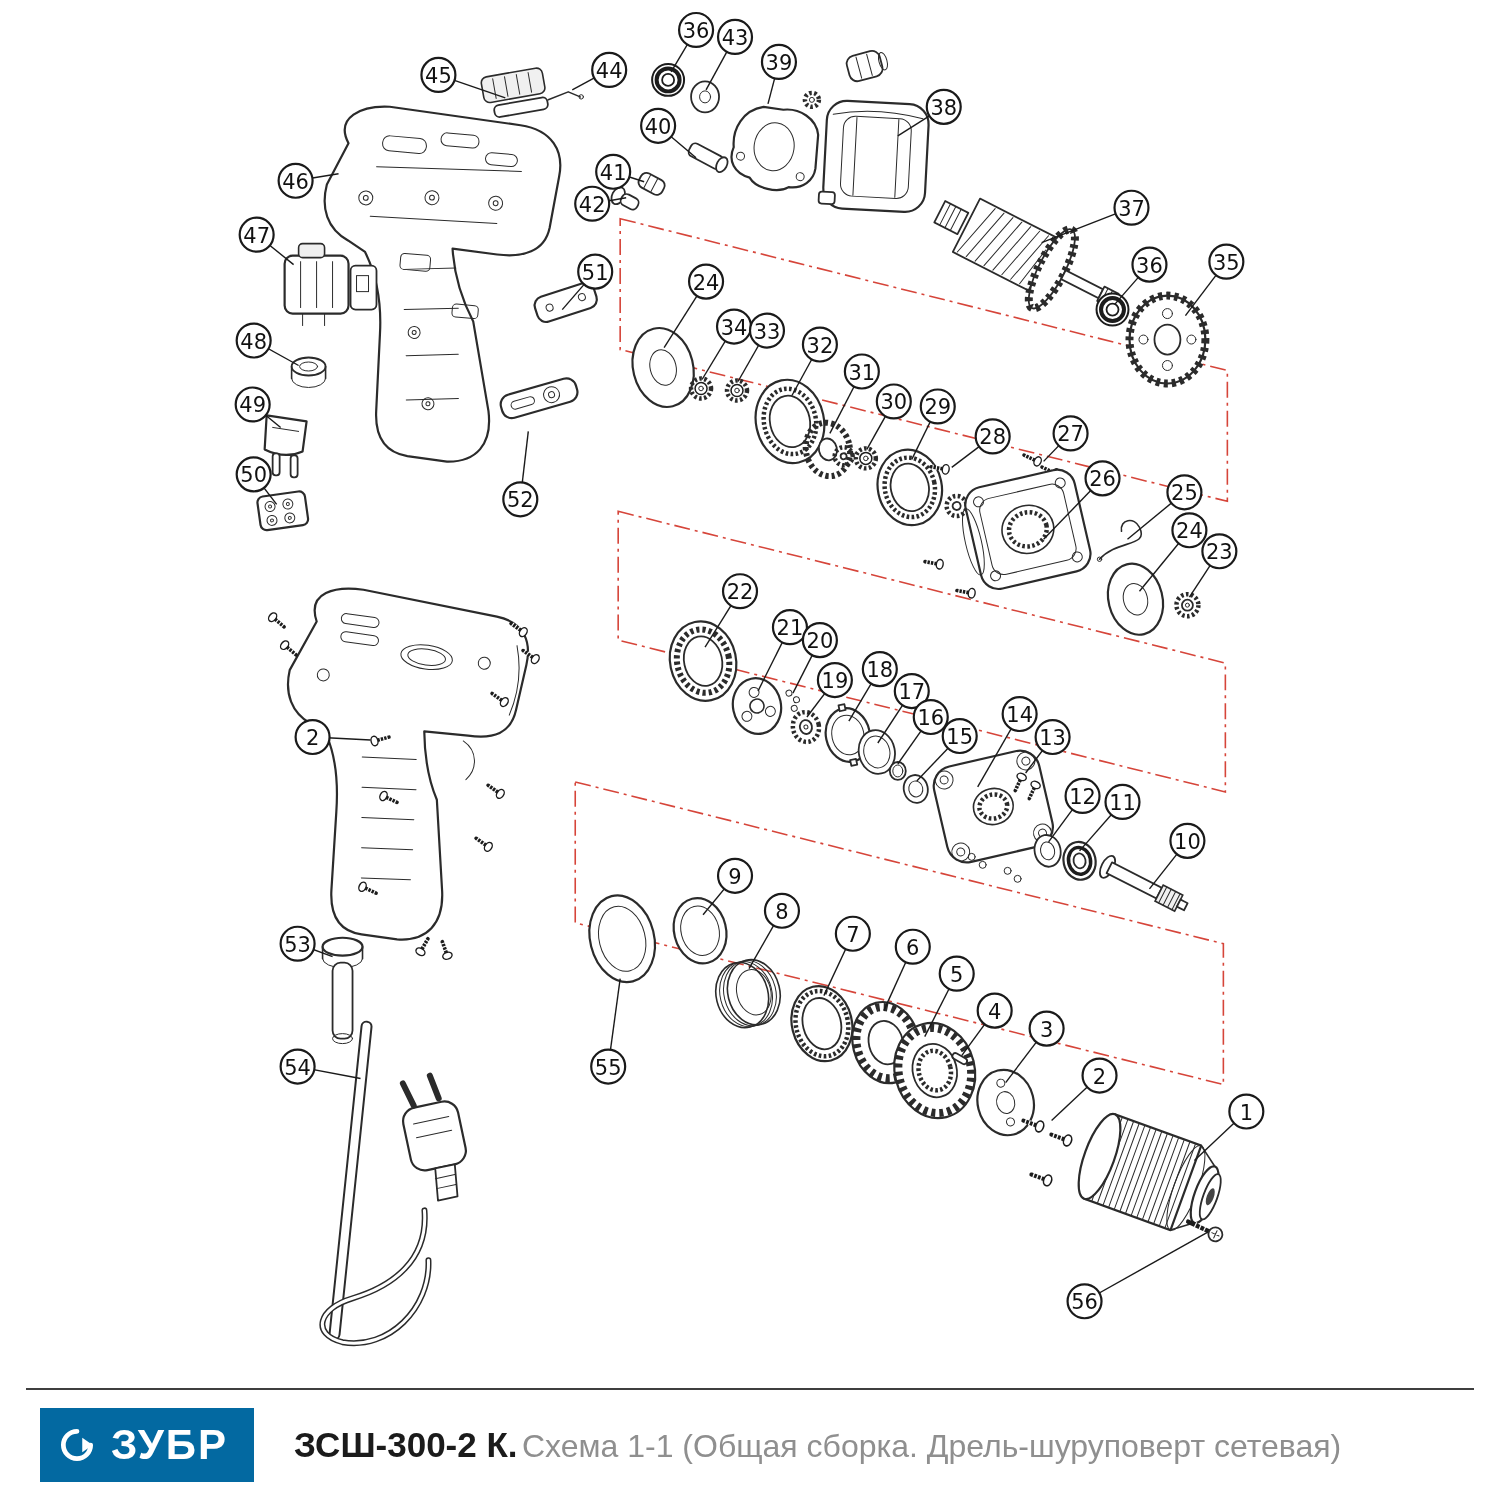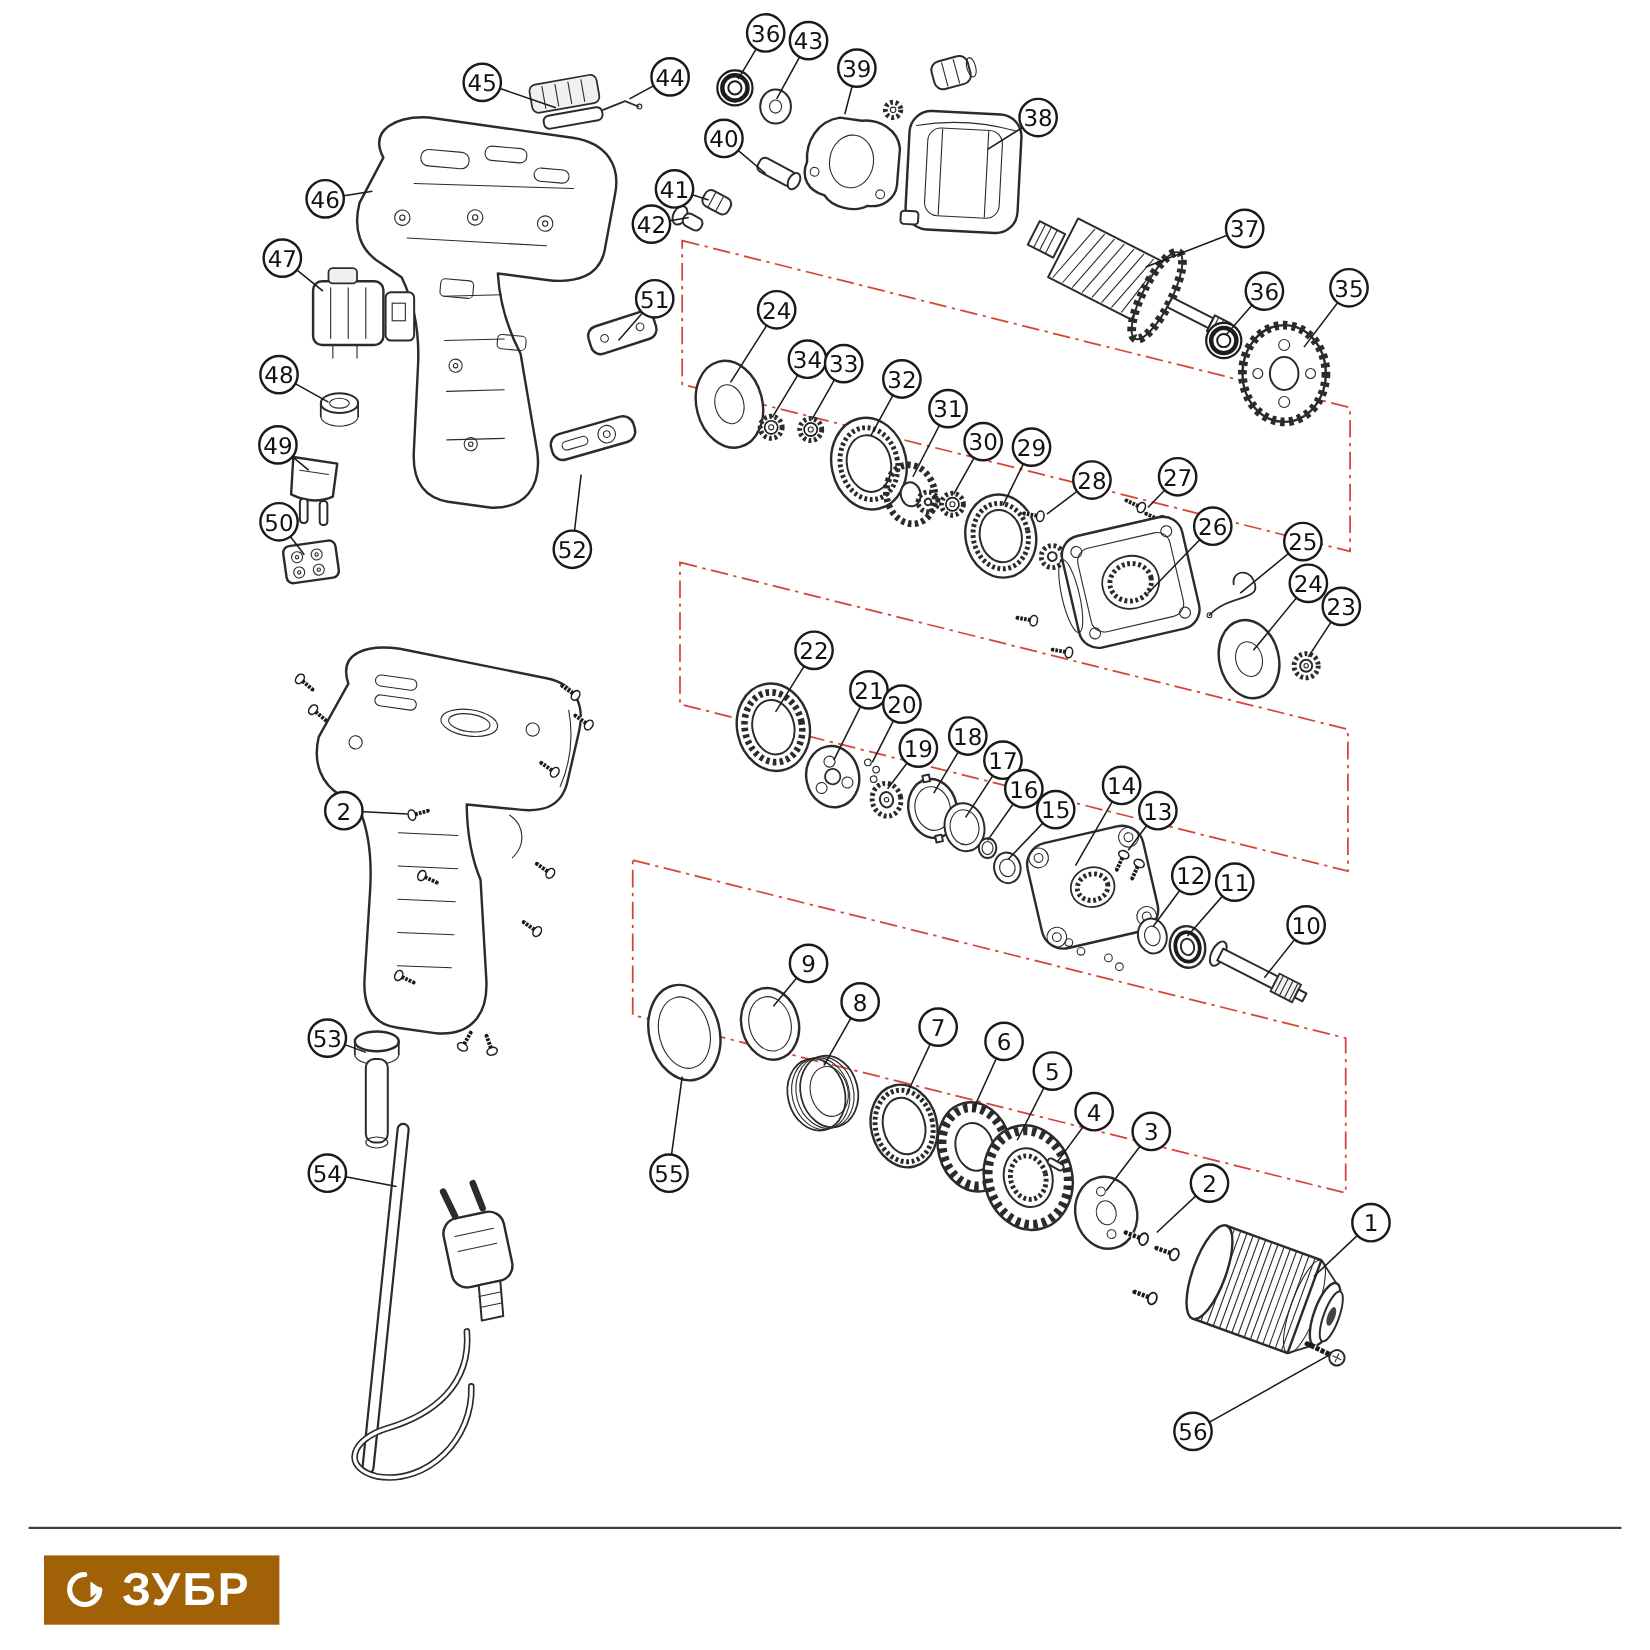--- a/index.html
+++ b/index.html
@@ -14,21 +14,21 @@
   .gy{fill:#f0f0f0;stroke:var(--ink,#2b2b2b);stroke-width:1.6;}
   .teeth{fill:none;stroke:var(--ink,#2b2b2b);stroke-width:6;stroke-dasharray:3.2 3;}
   .teethS{fill:none;stroke:var(--ink,#2b2b2b);stroke-width:4.5;stroke-dasharray:2.6 2.4;}
   .ribs{fill:none;stroke:var(--ink,#2b2b2b);stroke-width:8;stroke-dasharray:4 4;}
   .redbox{fill:none;stroke:var(--red,#d6453a);stroke-width:1.6;stroke-dasharray:16 5 3 5;}
   .leader{stroke:#1a1a1a;stroke-width:1.4;}
   .balloon{fill:#fff;stroke:#1a1a1a;stroke-width:2.2;}
   .balloon-text{font:21px "DejaVu Sans",sans-serif;fill:#111;text-anchor:middle;}
   
   .footer{height:110px;margin:0 26px;border-top:2px solid #3f3f3f;display:flex;align-items:center;}
-  .logo{margin-left:14px;background:#a16207;display:flex;align-items:center;gap:13px;padding:7px 26px 7px 16px;height:63px;box-sizing:border-box;}
+  .logo{margin-left:14px;background:#0369a1;display:flex;align-items:center;gap:13px;padding:7px 26px 7px 16px;height:74px;box-sizing:border-box;}
   .logo-brand{color:#fff;font-weight:bold;font-size:42px;letter-spacing:2px;line-height:1;}
   .title-wrap{margin-left:40px;white-space:nowrap;}
   .model{font-size:35px;font-weight:bold;color:#1b1b1b;}
   .subtitle{font-size:32px;color:#8f8f8f;font-weight:normal;}
 </style>
 </head>
 <body>
 
 <div class="stage">
 
@@ -754,15 +754,19 @@
 </svg>
 
 <div class="footer">
   <div class="logo">
     <svg width="42" height="42" viewBox="0 0 40 40">
       <path d="M20 7 a13 13 0 1 0 13 13" fill="none" stroke="#fff" stroke-width="4.5" stroke-linecap="round"></path>
       <polygon points="35,20 25,13 25,27" fill="#fff"></polygon>
     </svg>
     <span class="logo-brand">ЗУБР</span>
   </div>
+  <div class="title-wrap">
+    <span class="model">ЗСШ-300-2 К.</span>
+    <span class="subtitle">Схема 1-1 (Общая сборка. Дрель-шуруповерт сетевая)</span>
+  </div>
 </div>
 
 </div>
 
 </body></html>

